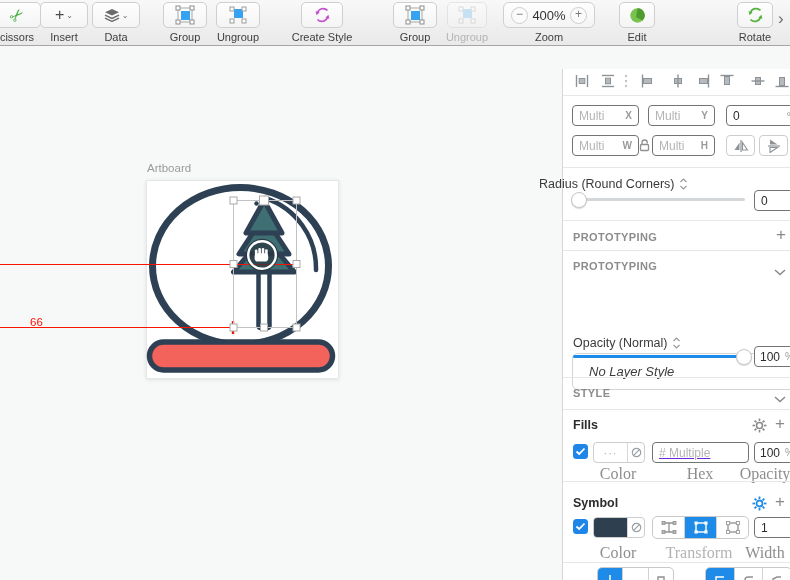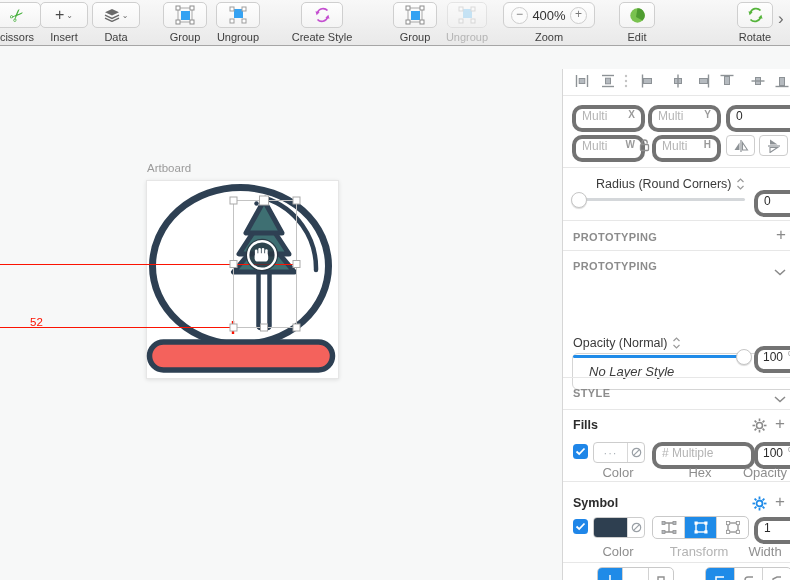--- a/index.html
+++ b/index.html
@@ -31,47 +31,47 @@
   .artboard{position:absolute;left:146px;top:111px;width:191px;height:197px;background:#fff;
     border:1px solid #e6e6e6;box-shadow:0 1px 4px rgba(0,0,0,.10);}
   .ablabel{position:absolute;left:147px;top:93px;font-size:11.5px;color:#9b9b9b;}
   .measure{position:absolute;left:30px;top:247px;font-size:11.5px;color:#fb1302;}
   .art{position:absolute;left:0;top:0;}
   
   .panel{position:absolute;left:563px;top:69px;width:227px;height:511px;background:#ffffff;}
   .vsep{position:absolute;left:562px;top:69px;width:1px;height:511px;background:#d6d6d6;}
   .hdiv{position:absolute;left:563px;width:227px;height:1px;background:#e7e7e7;}
   .aicon{position:absolute;top:4px;}
-  .fld{position:absolute;height:19px;border:4px solid #737373;border-radius:10px;background:#fff;
-    display:flex;align-items:flex-start;padding:0 6px;font-size:12px;color:#2b2b2b;}
+  .fld{position:absolute;height:19px;border:1px solid #737373;border-radius:4px;background:#fff;
+    display:flex;align-items:center;padding:0 6px;font-size:12px;color:#2b2b2b;}
   .ph{color:#b4b4b4;}
   .sfx{margin-left:auto;color:#9a9a9a;font-size:10px;font-weight:bold;}
   .unit{margin-left:auto;color:#9a9a9a;font-size:11px;}
   .btnsq{position:absolute;height:19px;border:1px solid #cdcdcd;border-radius:4px;background:#fff;
     display:flex;align-items:center;justify-content:center;}
   .seclbl{position:absolute;font-size:11px;font-weight:bold;letter-spacing:.4px;color:#8c8c8c;}
   .plabel{position:absolute;font-size:12.5px;color:#3a3a3a;display:flex;align-items:center;gap:5px;}
   .boldlbl{position:absolute;font-size:12.5px;font-weight:bold;color:#2c2c2c;}
   .plus{position:absolute;font-size:17px;font-weight:300;color:#8a8a8a;line-height:14px;}
   .track{position:absolute;height:3px;border-radius:2px;background:#d4d7da;}
   .trackfill{position:absolute;height:3px;border-radius:2px;}
   .knob{position:absolute;width:14px;height:14px;border-radius:50%;background:#fff;border:1px solid #c6c6c6;box-shadow:0 1px 1px rgba(0,0,0,.15);}
   .dropdown{position:absolute;left:572px;top:353px;width:216px;height:35px;border:1px solid #d5d5d5;border-radius:6px;
     background:#fff;display:flex;align-items:center;padding:0 16px;font-size:13px;font-style:italic;color:#3c3c3c;}
   .cb{position:absolute;width:15px;height:15px;border-radius:3.5px;background:#1f86e8;display:flex;align-items:center;justify-content:center;}
   .well{position:absolute;width:50px;height:19px;border:1px solid #cdcdcd;border-radius:4px;background:#fff;display:flex;overflow:hidden;}
   .wellL{flex:1;display:flex;align-items:center;justify-content:center;border-right:1px solid #d8d8d8;}
   .wellR{width:16px;display:flex;align-items:center;justify-content:center;}
   .dots3{color:#a9b0b6;font-size:11px;letter-spacing:1px;line-height:10px;}
-  .flbl{position:absolute;font-size:13px;color:#8e8e8e;transform:translateX(-50%);white-space:nowrap;}
+  .flbl{position:absolute;font-size:16px;color:#8e8e8e;transform:translateX(-50%);white-space:nowrap;font-family:Liberation Serif, serif;}
   .seg{position:absolute;height:21px;border:1px solid #c9c9c9;border-radius:5px;background:#fff;display:flex;overflow:hidden;}
   .seg>div{display:flex;align-items:center;justify-content:center;border-right:1px solid #d2d2d2;}
   .seg>div:last-child{border-right:none;}
   .seg .sel{background:#1f8be8;}
-  .hexin{border:none;outline:none;background:transparent;width:100%;font-family:inherit;font-size:12px;color:#14532d;padding:0;}
+  .hexin{border:none;outline:none;background:transparent;width:100%;font-family:inherit;font-size:12px;color:#6d28d9;padding:0;text-decoration:underline;}
   .hexin::placeholder{color:#b4b4b4;}
 </style>
 </head>
 <body>
 
 <div class="page">
 
   <div class="toolbar">
     <div class="titem" style="left:-14px;width:62px;">
       <div class="tbtn" style="width:46px;">
@@ -192,21 +192,21 @@
   <div class="tabbar">
     <span class="tabtitle">圣诞节-雪球</span>
     <div class="tabright">
       <span class="newtab">+</span>
     </div>
   </div>
 
   <div class="canvas">
     <div class="ablabel">Artboard</div>
     <div class="artboard"></div>
-    <div class="measure">52</div>
+    <div class="measure">66</div>
     <svg class="art" width="562" height="511" viewBox="0 69 562 511">
 
       <g>
         <ellipse cx="240.5" cy="266" rx="88" ry="78.5" fill="#ffffff" stroke="#2e4053" stroke-width="7"></ellipse>
         <path d="M265 198 A74 74 0 0 1 316 270" fill="none" stroke="#2e4053" stroke-width="4.5" stroke-linecap="round"></path>
       </g>
 
       <g>
         <rect x="258.5" y="266" width="11" height="62" rx="2" fill="#ffffff" stroke="#2e4053" stroke-width="4.5"></rect>
         <path d="M264 236 L233.5 272 L294.5 272 Z" fill="#3e6f72" stroke="#2e4053" stroke-width="5" stroke-linejoin="round"></path>
@@ -354,21 +354,21 @@
         <g transform="rotate(90 8 7)">
           <path d="M1.5 11 L6.5 3.5 6.5 11 Z" fill="#8d9296"></path>
           <line x1="8" y1="1" x2="8" y2="13" stroke="#8d9296" stroke-width="1.2"></line>
           <path d="M14.5 11 L9.5 3.5 9.5 11 Z" fill="none" stroke="#8d9296" stroke-width="1.1"></path>
         </g>
       </svg>
   </div>
 
   <div class="hdiv" style="top:167px;"></div>
 
-  <div class="plabel" style="left:596px;top:177px;text-align:right;">
+  <div class="plabel" style="left:539px;top:177px;text-align:right;">
     <span>Radius (Round Corners)</span>
     <svg width="9" height="12">
         <path d="M1.5 4 L4.5 1 7.5 4" fill="none" stroke="#9a9a9a" stroke-width="1.2"></path>
         <path d="M1.5 8 L4.5 11 7.5 8" fill="none" stroke="#9a9a9a" stroke-width="1.2"></path>
       </svg>
   </div>
   <div class="track" style="left:573px;top:198px;width:172px;"></div>
   <div class="knob" style="left:571px;top:192px;"></div>
   <div class="fld" style="left:754px;top:190px;width:34px;">
     <span>0</span>

